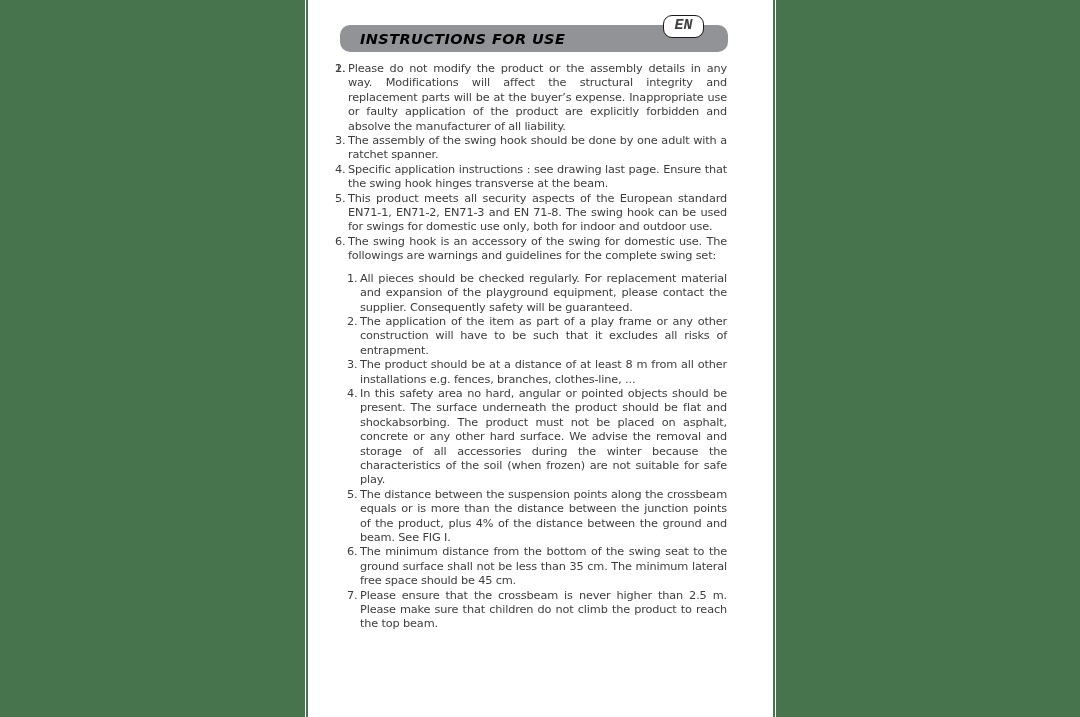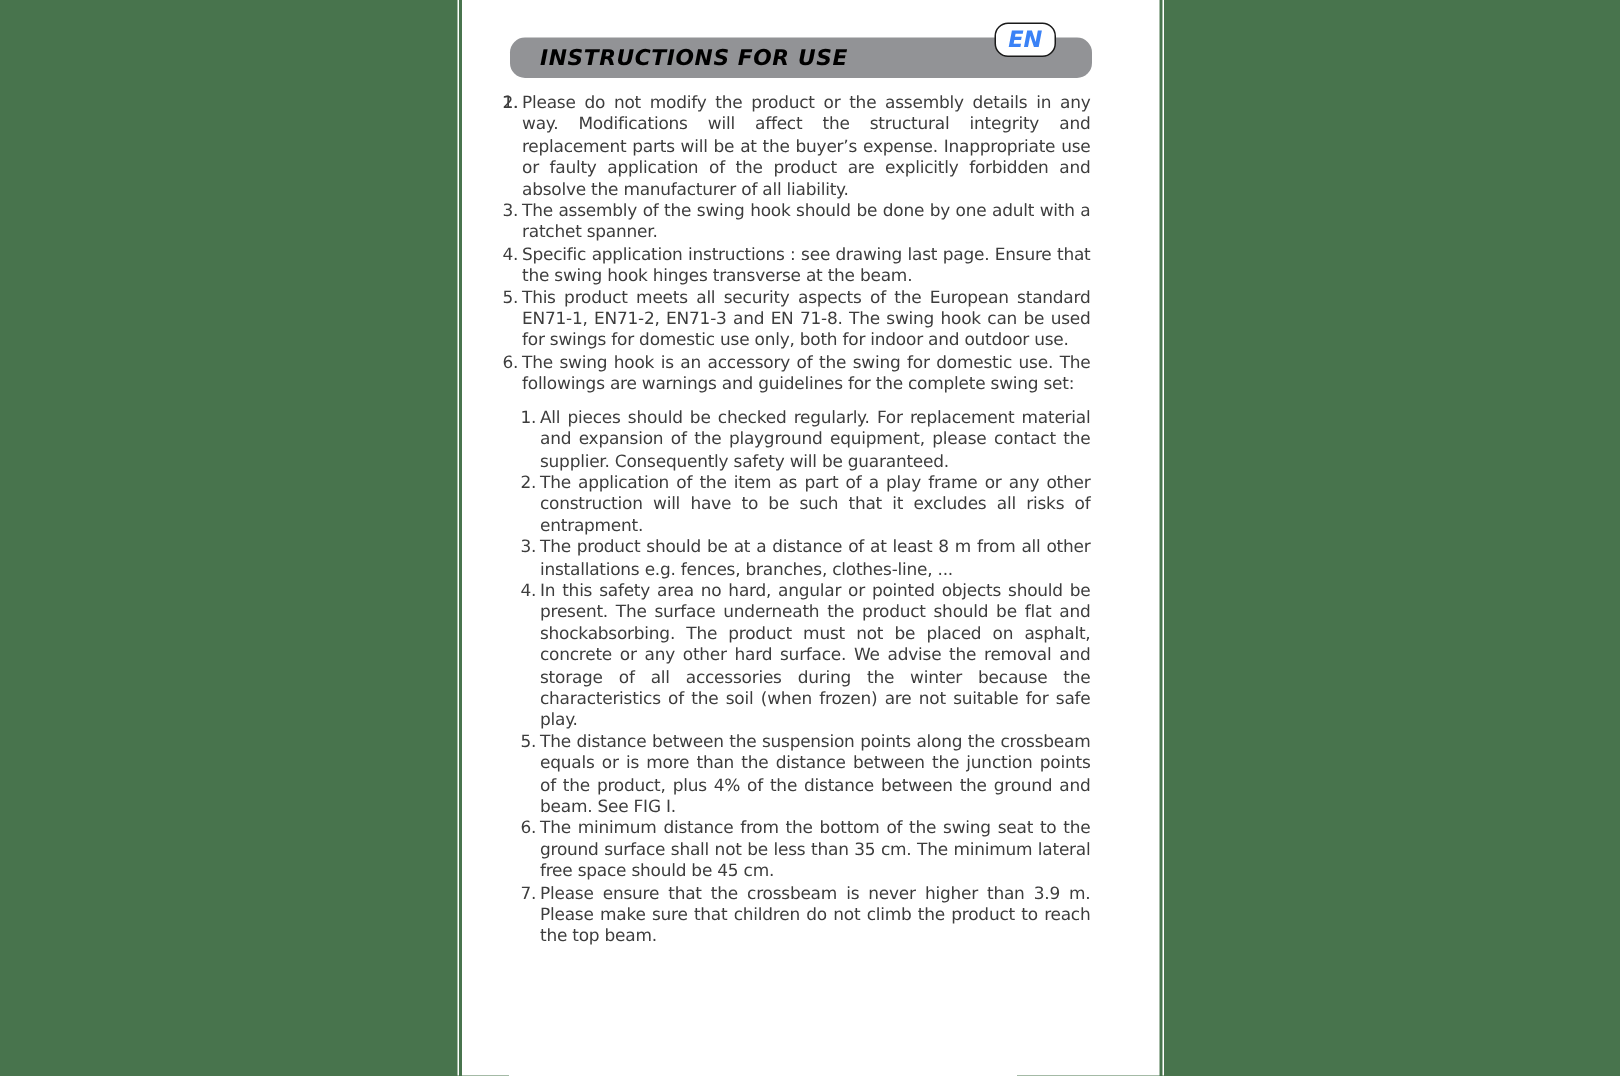--- a/index.html
+++ b/index.html
@@ -57,23 +57,24 @@
       top: 15px;
       width: 41px;
       height: 23px;
       background: #ffffff;
       border: 1.5px solid #1a1a1a;
       border-radius: 9px;
       box-sizing: border-box;
       font-size: 15px;
       font-weight: bold;
       font-style: italic;
-      color: #3b82f6;
+      color: #404040;
       text-align: center;
       line-height: 20px;
+      font-family: Liberation Mono, monospace;
     }
     .content {
       position: absolute;
       left: 335px;
       top: 62px;
       width: 392px;
       font-size: 11.3px;
       line-height: 14.4px;
       color: #3d3d3d;
       letter-spacing: -0.15px;
@@ -153,16 +154,16 @@
     <div class="item">
       <span class="num">5.</span>
       <span>The distance between the suspension points along the crossbeam equals or is more than the distance between the junction points of the product, plus 4% of the distance between the ground and beam. See FIG I.</span>
     </div>
     <div class="item">
       <span class="num">6.</span>
       <span>The minimum distance from the bottom of the swing seat to the ground surface shall not be less than 35 cm. The minimum lateral free space should be 45 cm.</span>
     </div>
     <div class="item">
       <span class="num">7.</span>
-      <span>Please ensure that the crossbeam is never higher than 3.9 m. Please make sure that children do not climb the product to reach the top beam.</span>
+      <span>Please ensure that the crossbeam is never higher than 2.5 m. Please make sure that children do not climb the product to reach the top beam.</span>
     </div>
   </div>
 </div>
 
 </body></html>

